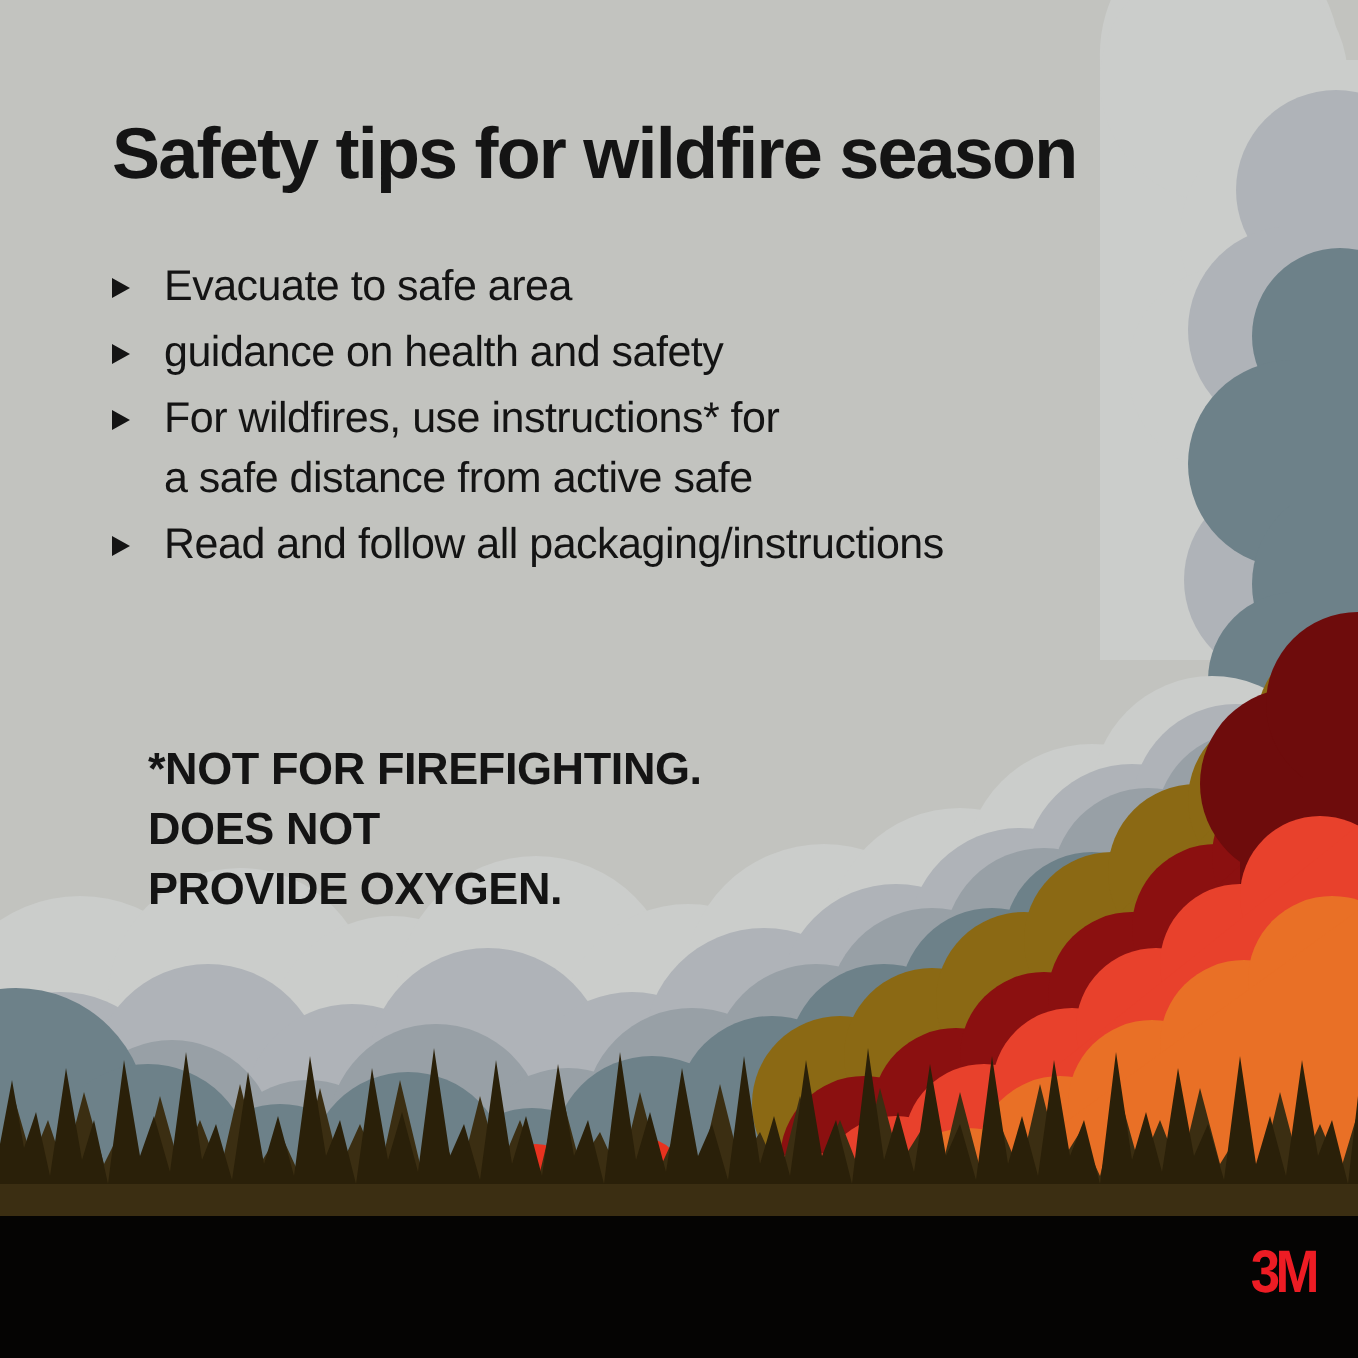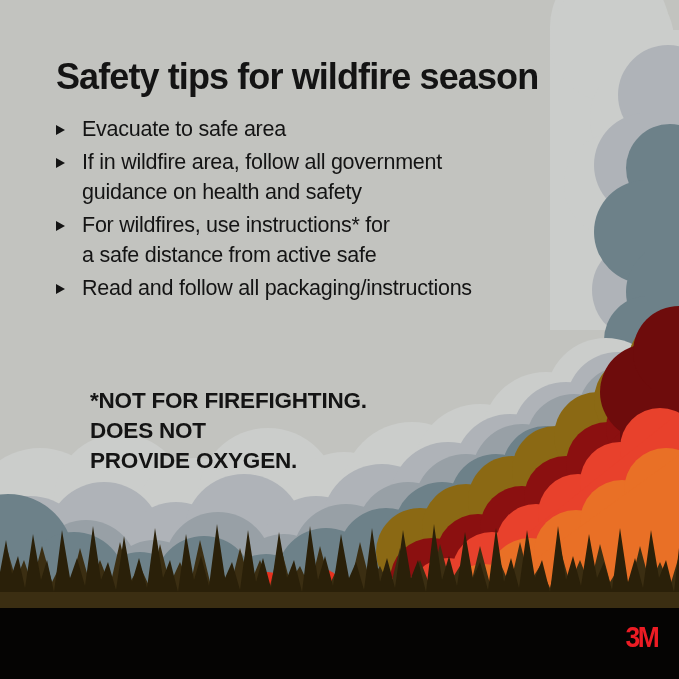--- a/index.html
+++ b/index.html
@@ -46,21 +46,21 @@
     line-height: 1.04;
     font-weight: 700;
     letter-spacing: -0.9px;
     color: #141414;
     white-space: nowrap;
   }
 
   .tips {
     position: absolute;
     left: 52px;
-    top: 114px;
+    top: 128px;
     width: 560px;
     margin: 0;
     padding: 0;
     list-style: none;
   }
   .tip {
     position: relative;
     padding-left: 30px;
     margin: 0 0 3px 0;
     font-size: 21.5px;
@@ -78,21 +78,21 @@
     border-top: 5.5px solid transparent;
     border-bottom: 5.5px solid transparent;
     border-left: 9px solid #141414;
   }
   .tip .tip-line { display: block; white-space: nowrap; }
 
   .warning {
     position: absolute;
     left: 74px;
     top: 370px;
-    margin: 16px;
+    margin: 0;
     padding: 0;
     list-style: none;
   }
   .warning li {
     font-size: 22.5px;
     line-height: 30px;
     font-weight: 700;
     letter-spacing: -0.2px;
     color: #141414;
     white-space: nowrap;
@@ -326,21 +326,20 @@
 
     <ul class="tips">
 
       <li class="tip">
         <span class="bullet"></span>
         <span class="tip-line">Evacuate to safe area</span>
       </li>
 
       <li class="tip">
         <span class="bullet"></span>
-        <span class="tip-line">If in wildfire area, follow all government</span>
         <span class="tip-line">guidance on health and safety</span>
       </li>
 
       <li class="tip">
         <span class="bullet"></span>
         <span class="tip-line">For wildfires, use instructions* for</span>
         <span class="tip-line">a safe distance from active safe</span>
       </li>
 
       <li class="tip">

